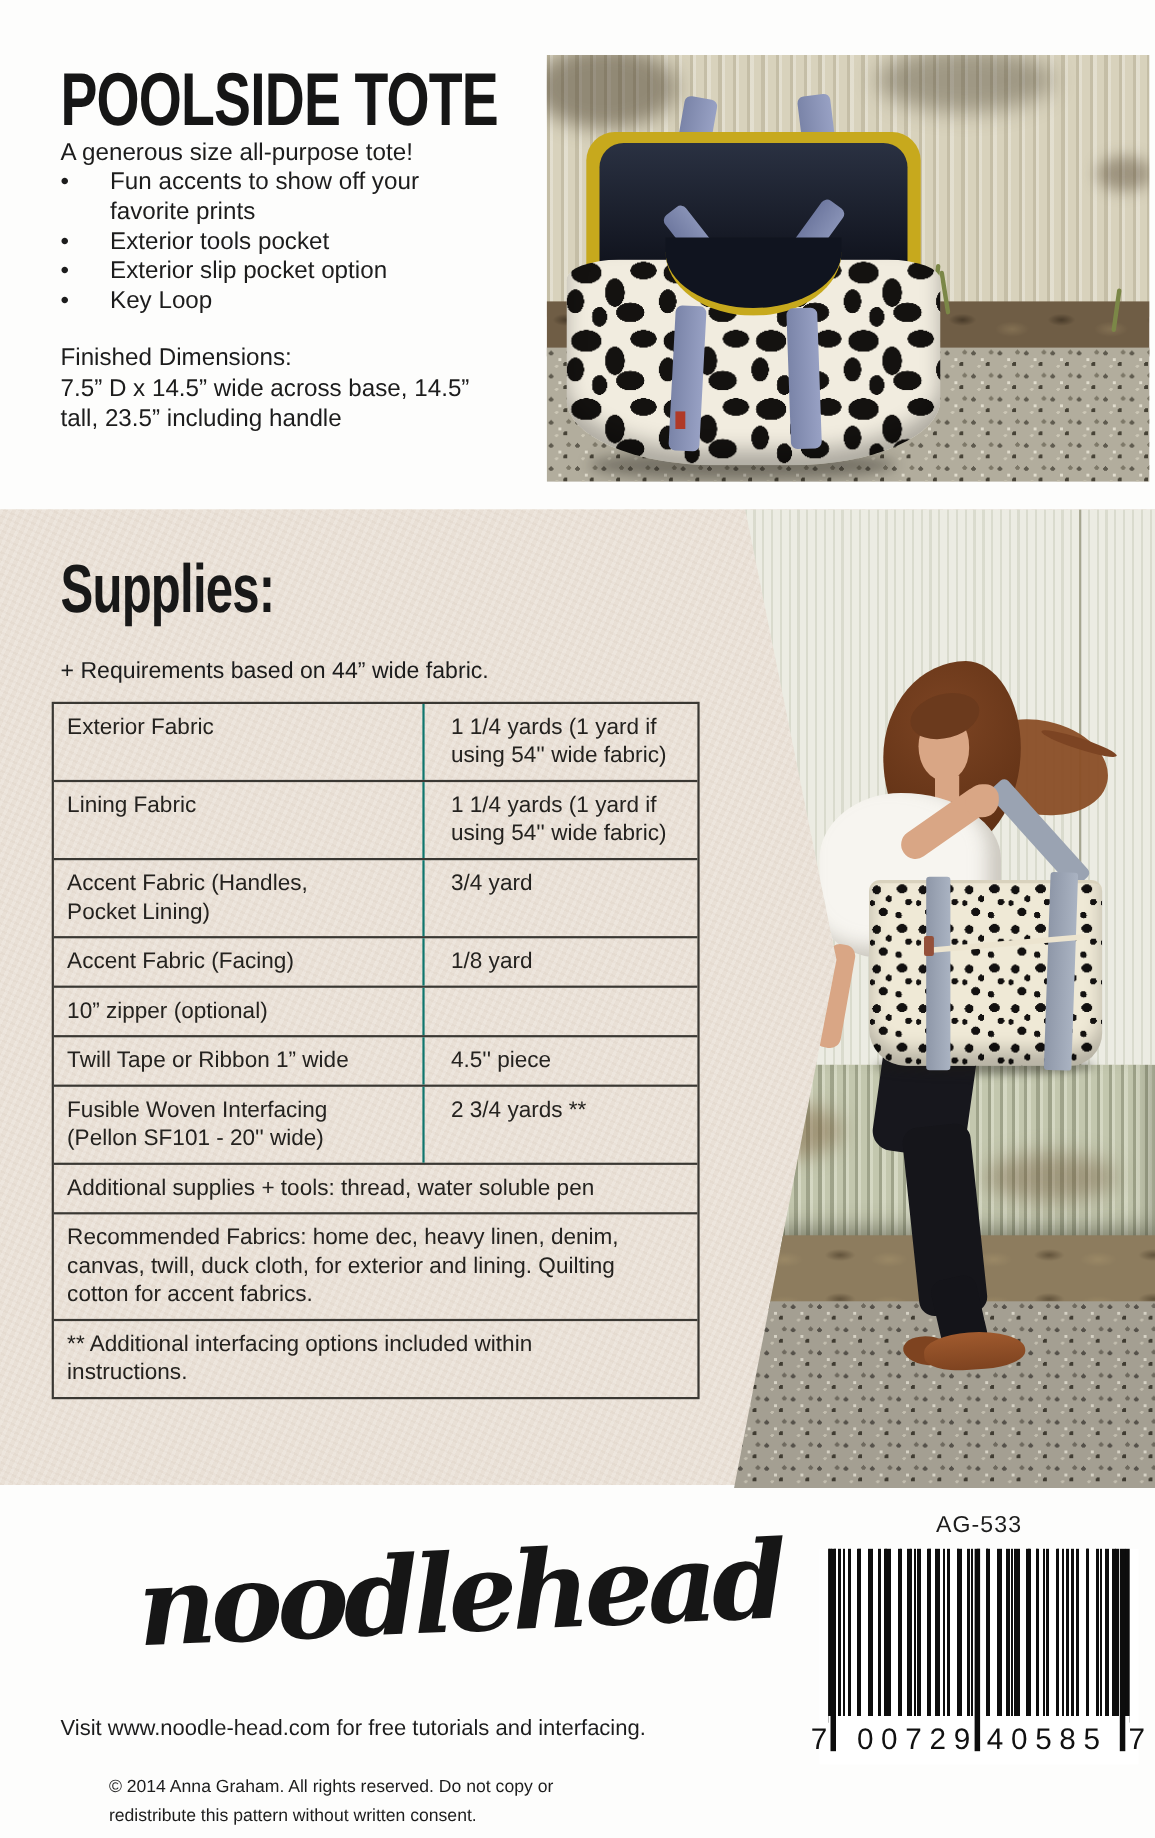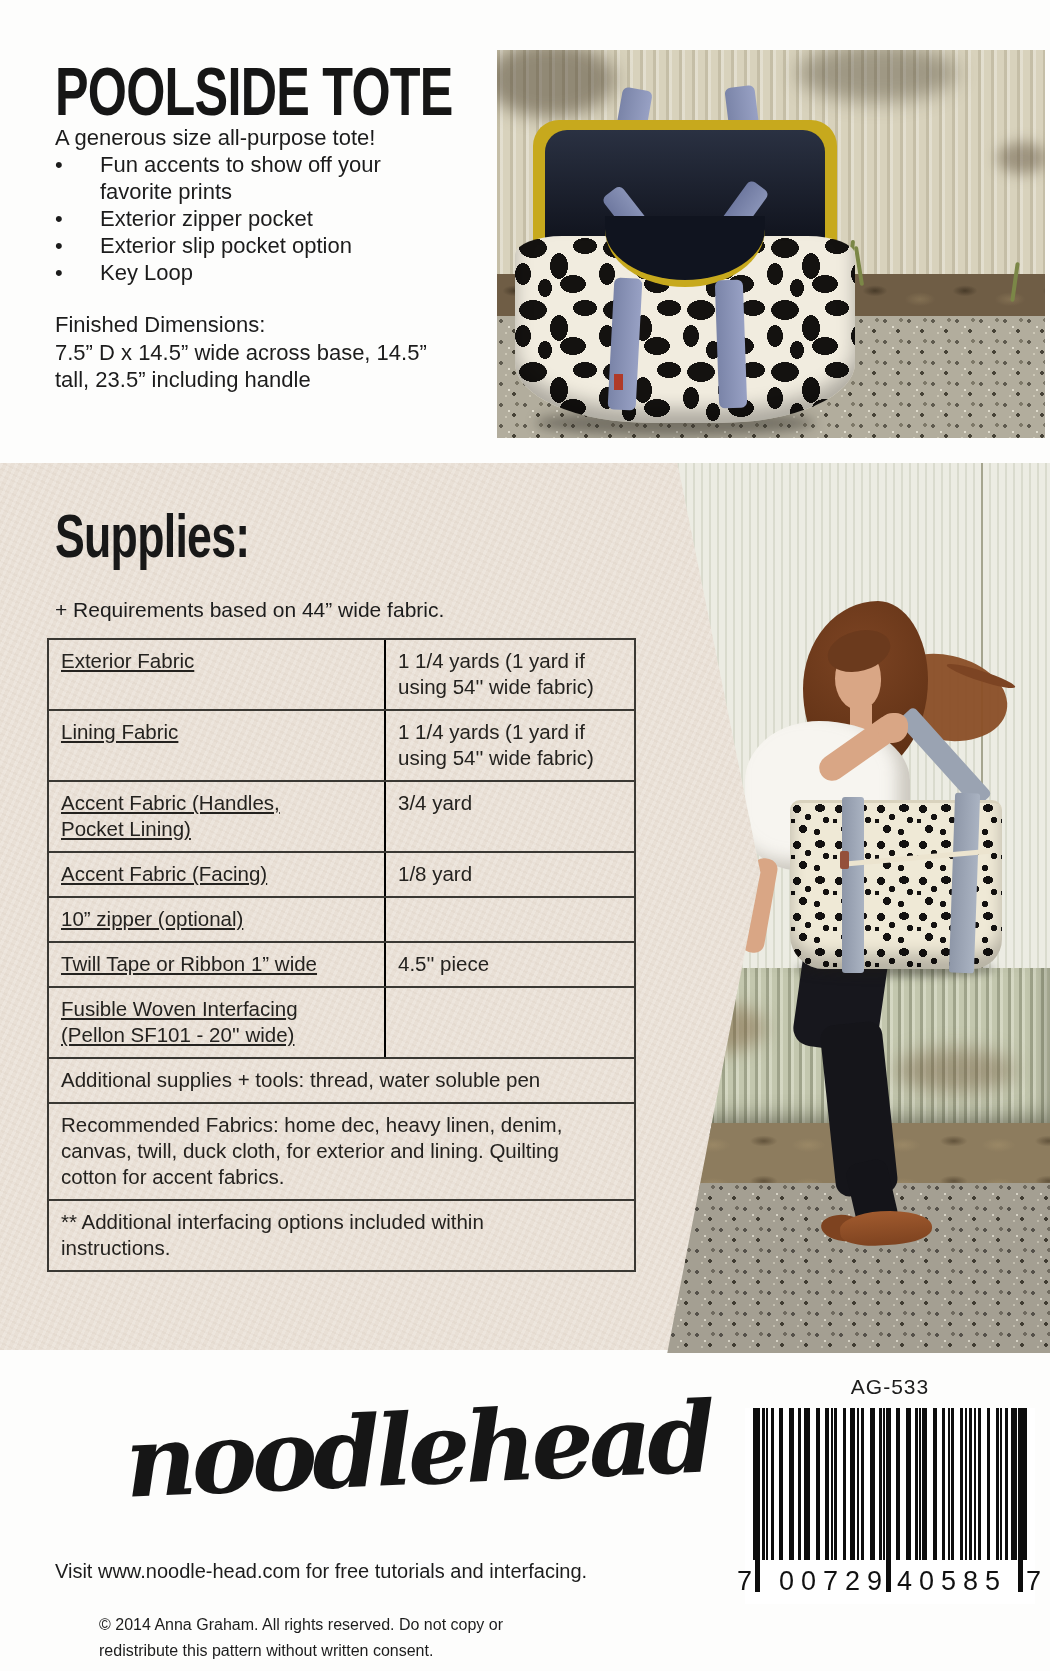--- a/index.html
+++ b/index.html
@@ -66,22 +66,22 @@
   
   .panel{left:0;top:463px;width:1050px;height:887px;background-color:#e9e0d6;
     background-image:repeating-linear-gradient(115deg,rgba(255,255,255,.18) 0 3px,transparent 3px 7px),
                      repeating-linear-gradient(25deg,rgba(180,160,140,.08) 0 2px,transparent 2px 6px);}
   .supplies-h{left:55px;top:500px;font-size:62px;font-weight:bold;letter-spacing:-1px;
               transform:scaleX(.72);transform-origin:0 0;color:#181818;}
   .note{left:55px;top:598px;font-size:21px;}
   .stable{left:47px;top:638px;width:585px;border:2px solid #3a3833;font-size:20.5px;line-height:26px;color:#24221f;}
   .srow{display:flex;border-bottom:2px solid #3a3833;}
   .srow:last-child{border-bottom:none;}
-  .cell-i{width:313px;flex:none;padding:8px 10px 9px 12px;border-right:2px solid #000000;text-decoration:underline;}
-  .cell-a{flex:1;padding:8px 10px 9px 12px;}
+  .cell-i{width:313px;flex:none;padding:8px 10px 9px 12px;border-right:2px solid #0f766e;}
+  .cell-a{flex:1;padding:8px 10px 9px 24px;}
   .row-f{padding:8px 10px 9px 12px;border-bottom:2px solid #3a3833;}
   .row-f:last-child{border-bottom:none;}
 
   
   .photo2{left:645px;top:463px;width:405px;height:890px;overflow:hidden;
           clip-path:polygon(8% 0,100% 0,100% 100%,5.5% 100%,28.5% 46%);}
   .p2wallU{left:0;top:0;width:100%;height:505px;background-color:#ecece3;
     background-image:repeating-linear-gradient(90deg,rgba(170,175,150,.28) 0 2px,transparent 2px 8px);}
   .p2seam{left:336px;top:0;width:2px;height:505px;background:#97977f;opacity:.8;}
   .p2wallL{left:0;top:505px;width:100%;height:167px;background-color:#c3c7ae;
@@ -167,21 +167,21 @@
   <div class="abs title">POOLSIDE TOTE</div>
   <div class="abs intro">A generous size all-purpose tote!</div>
   <div class="abs bullets">
     <div class="brow">
       <span class="bmark">•</span>
       <span class="pre">Fun accents to show off your
 favorite prints</span>
     </div>
     <div class="brow">
       <span class="bmark">•</span>
-      <span class="pre">Exterior zipper pocket</span>
+      <span class="pre">Exterior tools pocket</span>
     </div>
     <div class="brow">
       <span class="bmark">•</span>
       <span class="pre">Exterior slip pocket option</span>
     </div>
     <div class="brow">
       <span class="bmark">•</span>
       <span class="pre">Key Loop</span>
     </div>
   </div>
@@ -244,20 +244,21 @@
       <div class="cell-i pre">10” zipper (optional)</div>
       <div class="cell-a pre"></div>
     </div>
     <div class="srow">
       <div class="cell-i pre">Twill Tape or Ribbon 1” wide</div>
       <div class="cell-a pre">4.5'' piece</div>
     </div>
     <div class="srow">
       <div class="cell-i pre">Fusible Woven Interfacing
 (Pellon SF101 - 20'' wide)</div>
+      <div class="cell-a pre">2 3/4 yards **</div>
     </div>
     <div class="row-f pre">Additional supplies + tools: thread, water soluble pen</div>
     <div class="row-f pre">Recommended Fabrics: home dec, heavy linen, denim,
 canvas, twill, duck cloth, for exterior and lining. Quilting
 cotton for accent fabrics.</div>
     <div class="row-f pre">** Additional interfacing options included within
 instructions.</div>
   </div>
 
   <div class="abs photo2">

